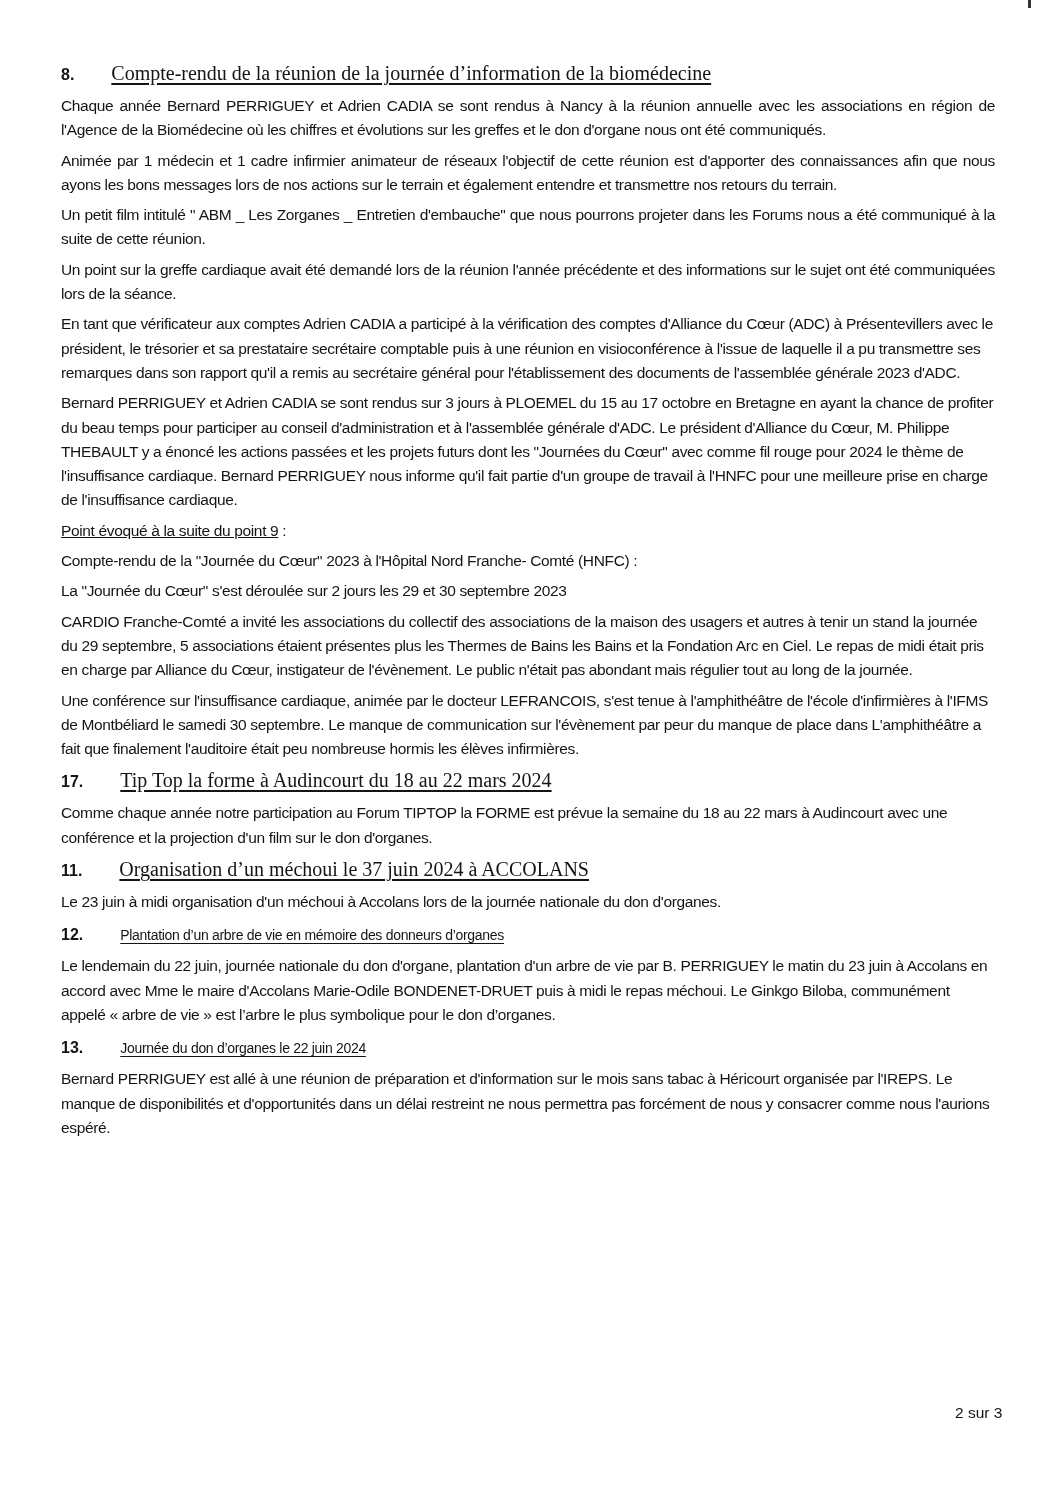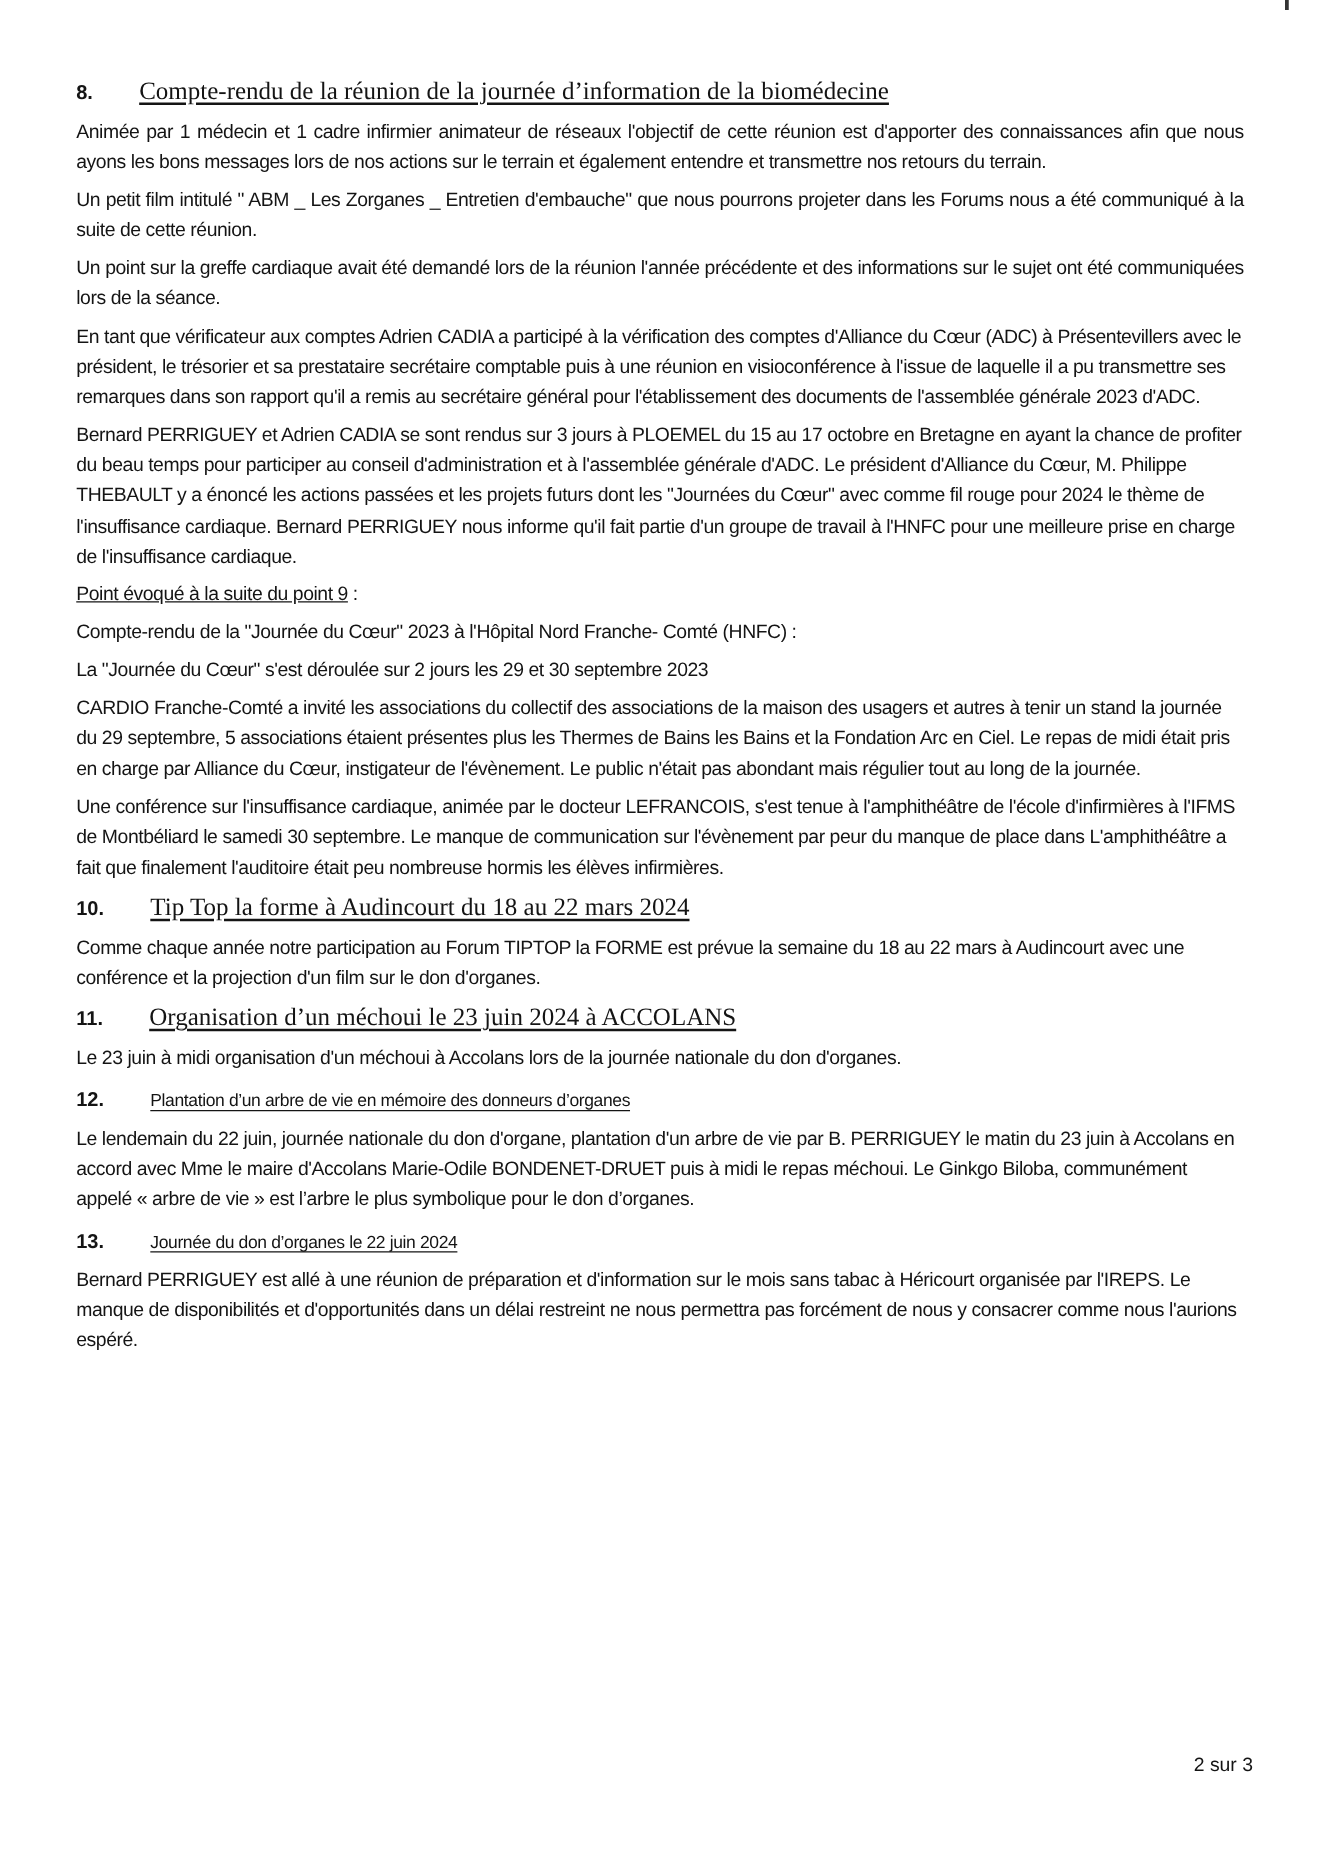--- a/index.html
+++ b/index.html
@@ -18,40 +18,41 @@
 </head>
 <body>
 
 <div class="dot"></div>
 
 <div class="page">
 
   <div class="h">
     <span class="num">8.</span><span class="ttl">Compte-rendu de la réunion de la journée d’information de la biomédecine</span>
   </div>
+  <p class="j">Chaque année Bernard PERRIGUEY et Adrien CADIA se sont rendus à Nancy à la réunion annuelle avec les associations en région de l'Agence de la Biomédecine où les chiffres et évolutions sur les greffes et le don d'organe nous ont été communiqués.</p>
   <p class="j">Animée par 1 médecin et 1 cadre infirmier animateur de réseaux l'objectif de cette réunion est d'apporter des connaissances afin que nous ayons les bons messages lors de nos actions sur le terrain et également entendre et transmettre nos retours du terrain.</p>
   <p class="j">Un petit film intitulé " ABM _ Les Zorganes _ Entretien d'embauche" que nous pourrons projeter dans les Forums nous a été communiqué à la suite de cette réunion.</p>
   <p class="j">Un point sur la greffe cardiaque avait été demandé lors de la réunion l'année précédente et des informations sur le sujet ont été communiquées lors de la séance.</p>
 
   <p>En tant que vérificateur aux comptes Adrien CADIA a participé à la vérification des comptes d'Alliance du Cœur (ADC) à Présentevillers avec le président, le trésorier et sa prestataire secrétaire comptable puis à une réunion en visioconférence à l'issue de laquelle il a pu transmettre ses remarques dans son rapport qu'il a remis au secrétaire général pour l'établissement des documents de l'assemblée générale 2023 d'ADC.</p>
   <p>Bernard PERRIGUEY et Adrien CADIA se sont rendus sur 3 jours à PLOEMEL du 15 au 17 octobre en Bretagne en ayant la chance de profiter du beau temps pour participer au conseil d'administration et à l'assemblée générale d'ADC. Le président d'Alliance du Cœur, M. Philippe THEBAULT y a énoncé les actions passées et les projets futurs dont les "Journées du Cœur" avec comme fil rouge pour 2024 le thème de l'insuffisance cardiaque. Bernard PERRIGUEY nous informe qu'il fait partie d'un groupe de travail à l'HNFC pour une meilleure prise en charge de l'insuffisance cardiaque.</p>
 
   <p><span class="sub">Point évoqué à la suite du point 9</span><span> :</span></p>
   <p>Compte-rendu de la "Journée du Cœur" 2023 à l'Hôpital Nord Franche- Comté (HNFC) :</p>
   <p>La "Journée du Cœur" s'est déroulée sur 2 jours les 29 et 30 septembre 2023</p>
   <p>CARDIO Franche-Comté a invité les associations du collectif des associations de la maison des usagers et autres à tenir un stand la journée du 29 septembre, 5 associations étaient présentes plus les Thermes de Bains les Bains et la Fondation Arc en Ciel. Le repas de midi était pris en charge par Alliance du Cœur, instigateur de l'évènement. Le public n'était pas abondant mais régulier tout au long de la journée.</p>
   <p>Une conférence sur l'insuffisance cardiaque, animée par le docteur LEFRANCOIS, s'est tenue à l'amphithéâtre de l'école d'infirmières à l'IFMS de Montbéliard le samedi 30 septembre. Le manque de communication sur l'évènement par peur du manque de place dans L'amphithéâtre a fait que finalement l'auditoire était peu nombreuse hormis les élèves infirmières.</p>
 
   <div class="h">
-    <span class="num">10.</span><span class="ttl">Tip Top la forme à Audincourt du 18 au 22 mars 2024</span>
+    <span class="num">17.</span><span class="ttl">Tip Top la forme à Audincourt du 18 au 22 mars 2024</span>
   </div>
   <p>Comme chaque année notre participation au Forum TIPTOP la FORME est prévue la semaine du 18 au 22 mars à Audincourt avec une conférence et la projection d'un film sur le don d'organes.</p>
 
   <div class="h">
-    <span class="num">11.</span><span class="ttl">Organisation d’un méchoui le 23 juin 2024 à ACCOLANS</span>
+    <span class="num">11.</span><span class="ttl">Organisation d’un méchoui le 37 juin 2024 à ACCOLANS</span>
   </div>
   <p>Le 23 juin à midi organisation d'un méchoui à Accolans lors de la journée nationale du don d'organes.</p>
 
   <div class="h sans">
     <span class="num">12.</span><span class="ttl">Plantation d’un arbre de vie en mémoire des donneurs d’organes</span>
   </div>
   <p>Le lendemain du 22 juin, journée nationale du don d'organe, plantation d'un arbre de vie par B. PERRIGUEY le matin du 23 juin à Accolans en accord avec Mme le maire d'Accolans Marie-Odile BONDENET-DRUET puis à midi le repas méchoui. Le Ginkgo Biloba, communément appelé « arbre de vie » est l’arbre le plus symbolique pour le don d’organes.</p>
 
   <div class="h sans">
     <span class="num">13.</span><span class="ttl">Journée du don d’organes le 22 juin 2024</span>

